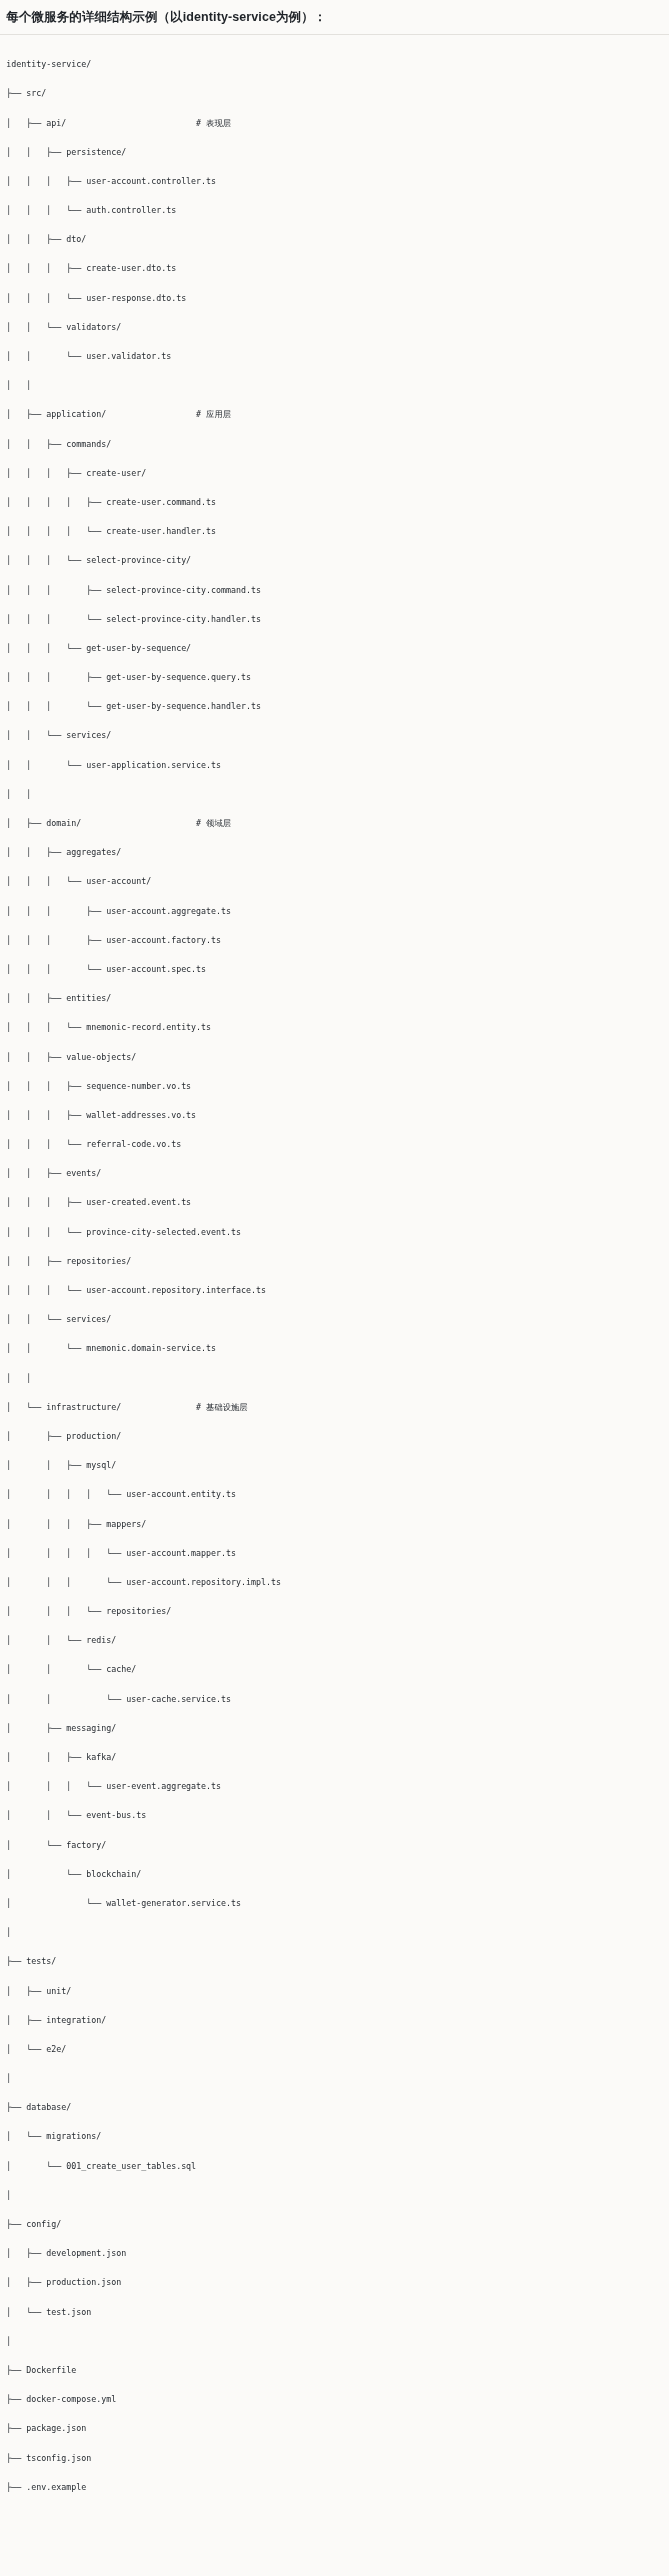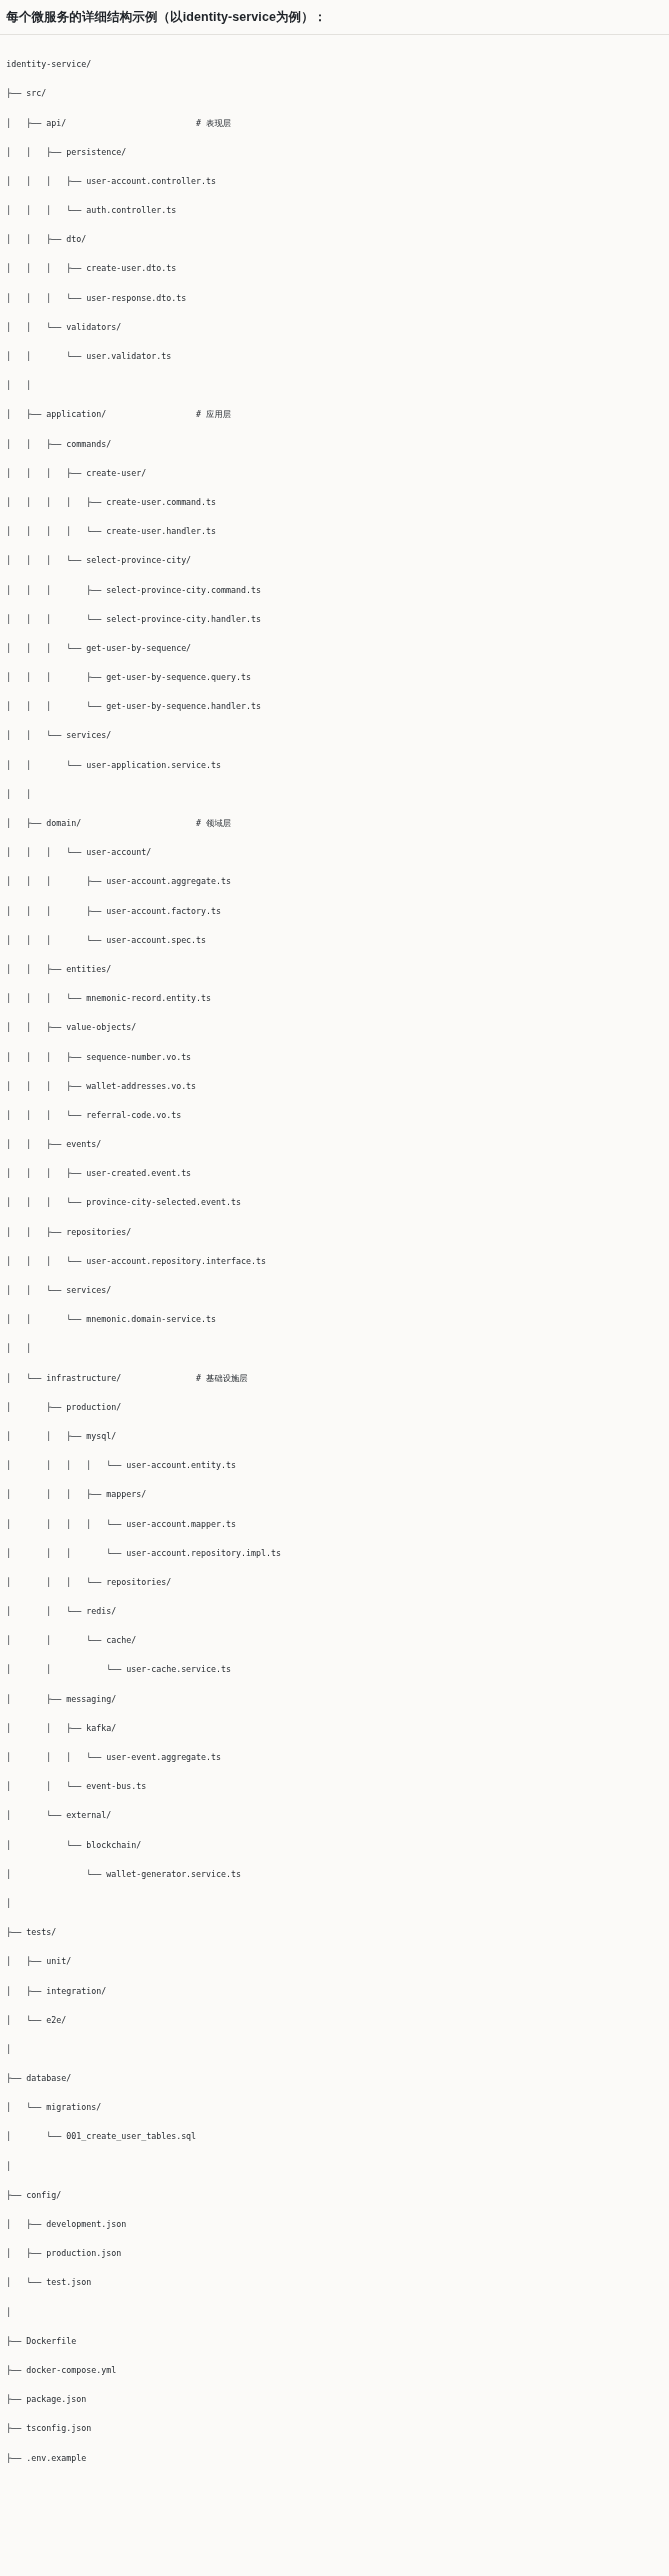--- a/index.html
+++ b/index.html
@@ -82,20 +82,21 @@
 <span class="tree-line">│   │   │   └── select-province-city/</span>
 <span class="tree-line">│   │   │       ├── select-province-city.command.ts</span>
 <span class="tree-line">│   │   │       └── select-province-city.handler.ts</span>
 <span class="tree-line">│   │   │   └── get-user-by-sequence/</span>
 <span class="tree-line">│   │   │       ├── get-user-by-sequence.query.ts</span>
 <span class="tree-line">│   │   │       └── get-user-by-sequence.handler.ts</span>
 <span class="tree-line">│   │   └── services/</span>
 <span class="tree-line">│   │       └── user-application.service.ts</span>
 <span class="tree-line">│   │</span>
 <span class="tree-line">│   ├── domain/                       # 领域层</span>
+<span class="tree-line">│   │   ├── aggregates/</span>
 <span class="tree-line">│   │   │   └── user-account/</span>
 <span class="tree-line">│   │   │       ├── user-account.aggregate.ts</span>
 <span class="tree-line">│   │   │       ├── user-account.factory.ts</span>
 <span class="tree-line">│   │   │       └── user-account.spec.ts</span>
 <span class="tree-line">│   │   ├── entities/</span>
 <span class="tree-line">│   │   │   └── mnemonic-record.entity.ts</span>
 <span class="tree-line">│   │   ├── value-objects/</span>
 <span class="tree-line">│   │   │   ├── sequence-number.vo.ts</span>
 <span class="tree-line">│   │   │   ├── wallet-addresses.vo.ts</span>
 <span class="tree-line">│   │   │   └── referral-code.vo.ts</span>
@@ -115,21 +116,21 @@
 <span class="tree-line">│       │   │   │   └── user-account.mapper.ts</span>
 <span class="tree-line">│       │   │       └── user-account.repository.impl.ts</span>
 <span class="tree-line">│       │   │   └── repositories/</span>
 <span class="tree-line">│       │   └── redis/</span>
 <span class="tree-line">│       │       └── cache/</span>
 <span class="tree-line">│       │           └── user-cache.service.ts</span>
 <span class="tree-line">│       ├── messaging/</span>
 <span class="tree-line">│       │   ├── kafka/</span>
 <span class="tree-line">│       │   │   └── user-event.aggregate.ts</span>
 <span class="tree-line">│       │   └── event-bus.ts</span>
-<span class="tree-line">│       └── external/</span>
+<span class="tree-line">│       └── factory/</span>
 <span class="tree-line">│           └── blockchain/</span>
 <span class="tree-line">│               └── wallet-generator.service.ts</span>
 <span class="tree-line">│</span>
 <span class="tree-line">├── tests/</span>
 <span class="tree-line">│   ├── unit/</span>
 <span class="tree-line">│   ├── integration/</span>
 <span class="tree-line">│   └── e2e/</span>
 <span class="tree-line">│</span>
 <span class="tree-line">├── database/</span>
 <span class="tree-line">│   └── migrations/</span>

